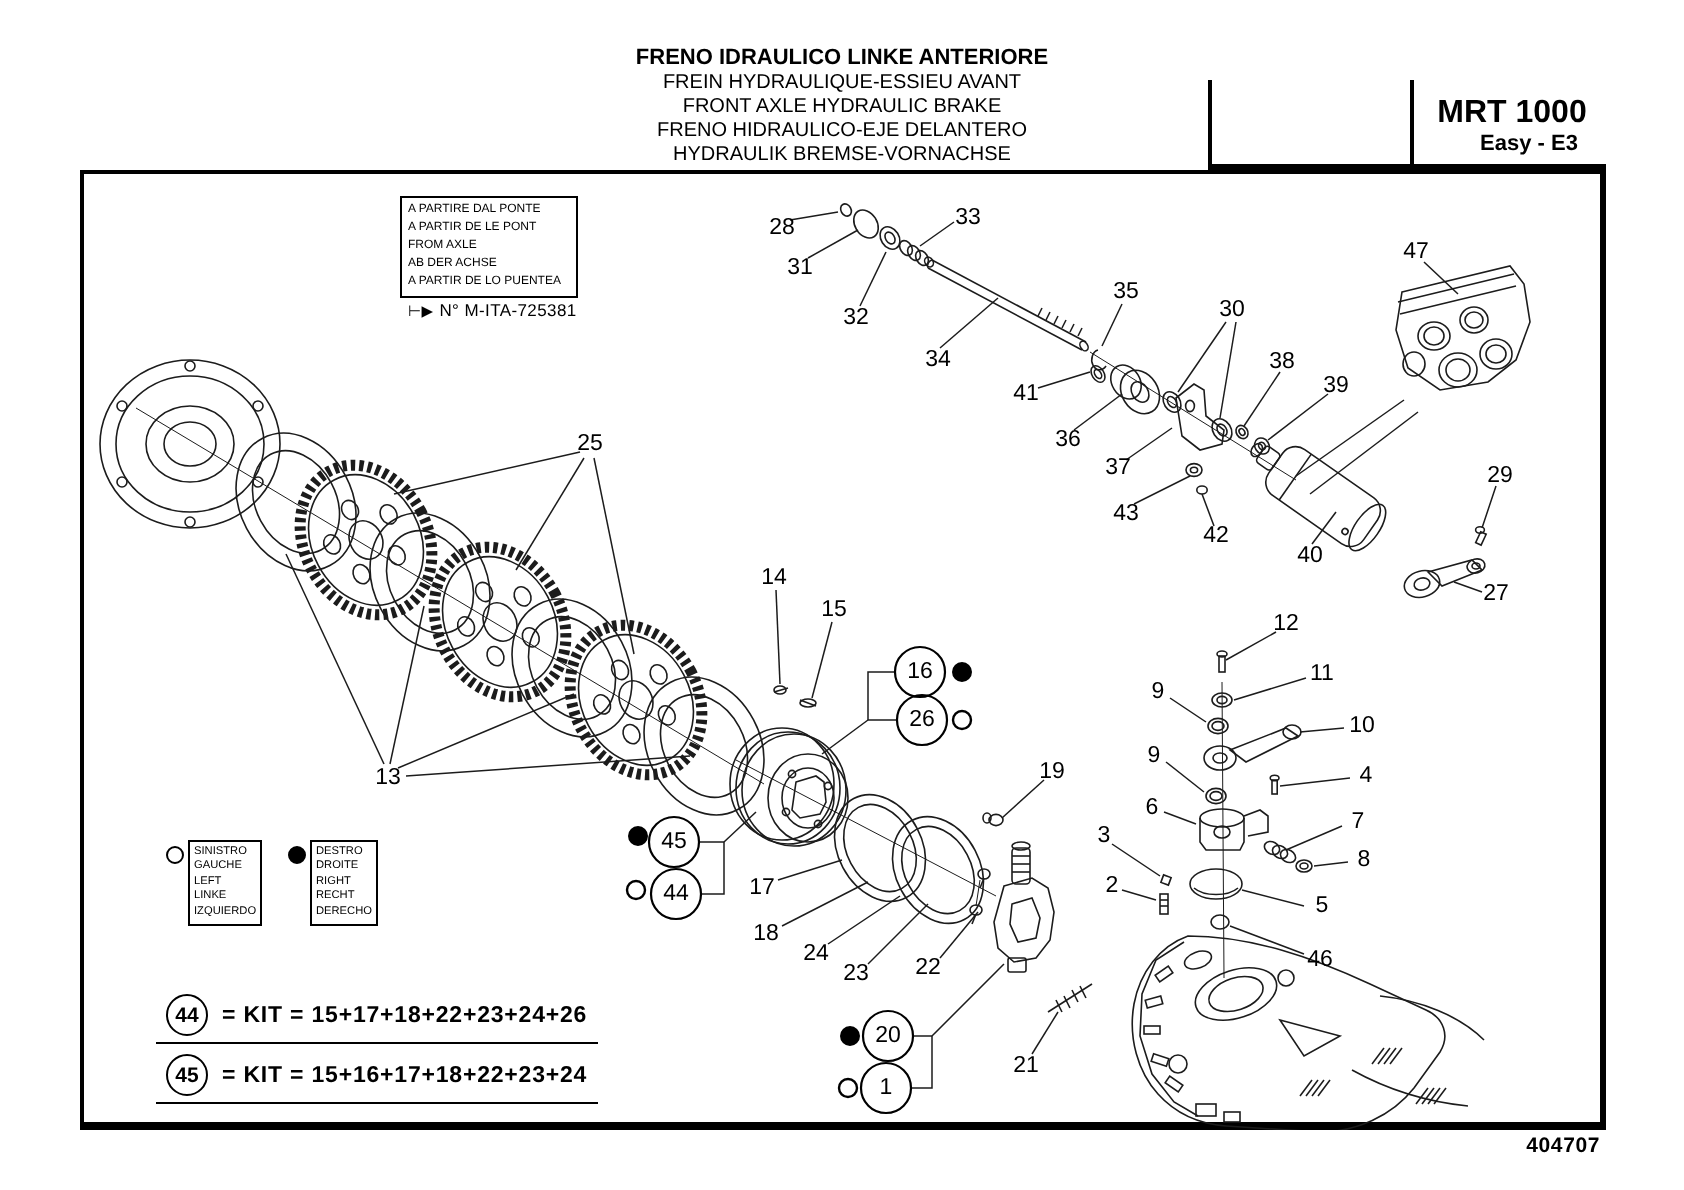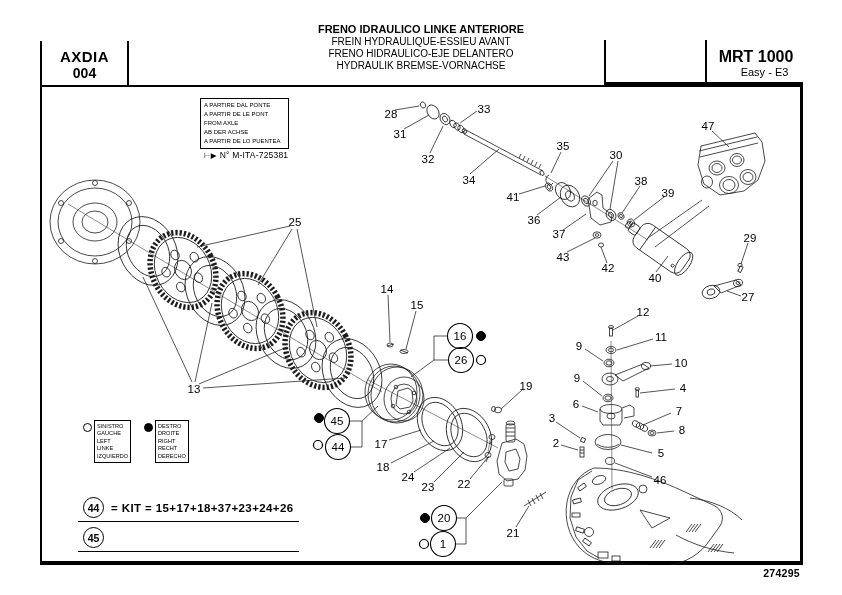--- a/index.html
+++ b/index.html
@@ -12,21 +12,21 @@
              display:flex;flex-direction:column;align-items:center;justify-content:center;}
   .axdia1{font-size:15px;font-weight:bold;letter-spacing:.5px;}
   .axdia2{font-size:14px;font-weight:bold;}
   .title-block{left:231px;top:23px;width:380px;text-align:center;line-height:1.2;}
   .title-block .t0{font-size:11px;font-weight:bold;}
   .title-block .t{font-size:10px;}
   .divider-a{left:604px;top:40px;width:2px;height:45px;background:#000;}
   .mrt-box{left:705px;top:40px;width:98px;height:45px;border-left:2px solid #000;
            display:flex;flex-direction:column;align-items:center;justify-content:center;}
   .model{font-size:16px;font-weight:bold;}
-  .variant{font-size:11px;font-weight:normal;padding-left:17px;}
+  .variant{font-size:11px;font-weight:bold;padding-left:17px;}
   .hline-thin{left:40px;top:85px;width:565px;height:2px;background:#000;}
   .hline-thick{left:604px;top:82px;width:199px;height:5px;background:#000;}
 
   
   .frame{left:40px;top:87px;width:763px;height:478px;box-sizing:border-box;
          border-left:2px solid #000;border-right:3px solid #000;border-bottom:4px solid #000;}
   #diagram-svg{left:40px;top:87px;width:763px;height:478px;}
 
   
   .note-box{left:200px;top:98px;width:89px;box-sizing:border-box;border:1px solid #000;
@@ -53,27 +53,24 @@
           text-anchor:middle;dominant-baseline:central;}
   .label-circle{fill:none;stroke:#000;stroke-width:1.1;}
   .marker-filled{fill:#000;stroke:#000;stroke-width:1;}
   .marker-open{fill:#fff;stroke:#000;stroke-width:1.2;}
 </style>
 </head>
 <body>
 
 <div class="page">
 
-  <div class="abs axdia-box">
-    <div class="axdia1">AXDIA</div>
-    <div class="axdia2">004</div>
-  </div>
   <div class="abs title-block">
     <div class="t0">FRENO IDRAULICO LINKE ANTERIORE</div>
     <div class="t">FREIN HYDRAULIQUE-ESSIEU AVANT</div>
+    <div class="t">FRONT AXLE HYDRAULIC BRAKE</div>
     <div class="t">FRENO HIDRAULICO-EJE DELANTERO</div>
     <div class="t">HYDRAULIK BREMSE-VORNACHSE</div>
   </div>
   <div class="abs divider-a"></div>
   <div class="abs mrt-box">
     <div class="model">MRT 1000</div>
     <div class="variant">Easy - E3</div>
   </div>
   <div class="abs hline-thin"></div>
   <div class="abs hline-thick"></div>
@@ -551,22 +548,23 @@
   <div class="abs legend-box" style="left:155px;top:420px;">
     <div>DESTRO</div>
     <div>DROITE</div>
     <div>RIGHT</div>
     <div>RECHT</div>
     <div>DERECHO</div>
   </div>
 
   <div class="abs kit-row" style="left:83px;top:497px;">
     <span class="kit-circle">44</span>
-    <span class="kit-text">= KIT = 15+17+18+37+23+24+26</span>
+    <span class="kit-text">= KIT = 15+17+18+22+23+24+26</span>
   </div>
   <div class="abs kit-underline" style="top:521px;"></div>
   <div class="abs kit-row" style="left:83px;top:527px;">
     <span class="kit-circle">45</span>
+    <span class="kit-text">= KIT = 15+16+17+18+22+23+24</span>
   </div>
   <div class="abs kit-underline" style="top:551px;"></div>
 
-  <div class="abs doc-number">274295</div>
+  <div class="abs doc-number">404707</div>
 </div>
 
 </body></html>

